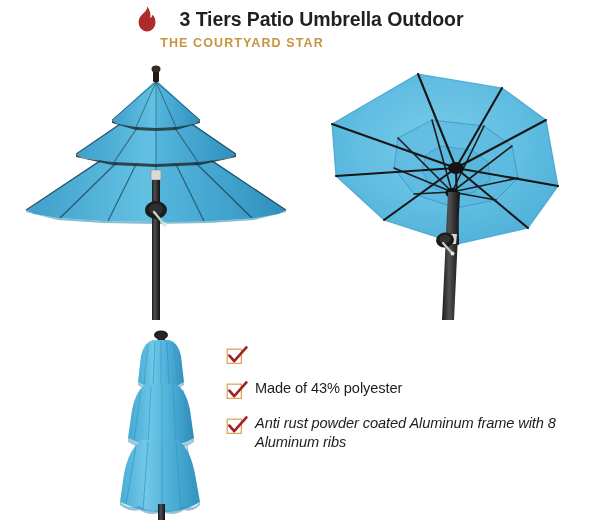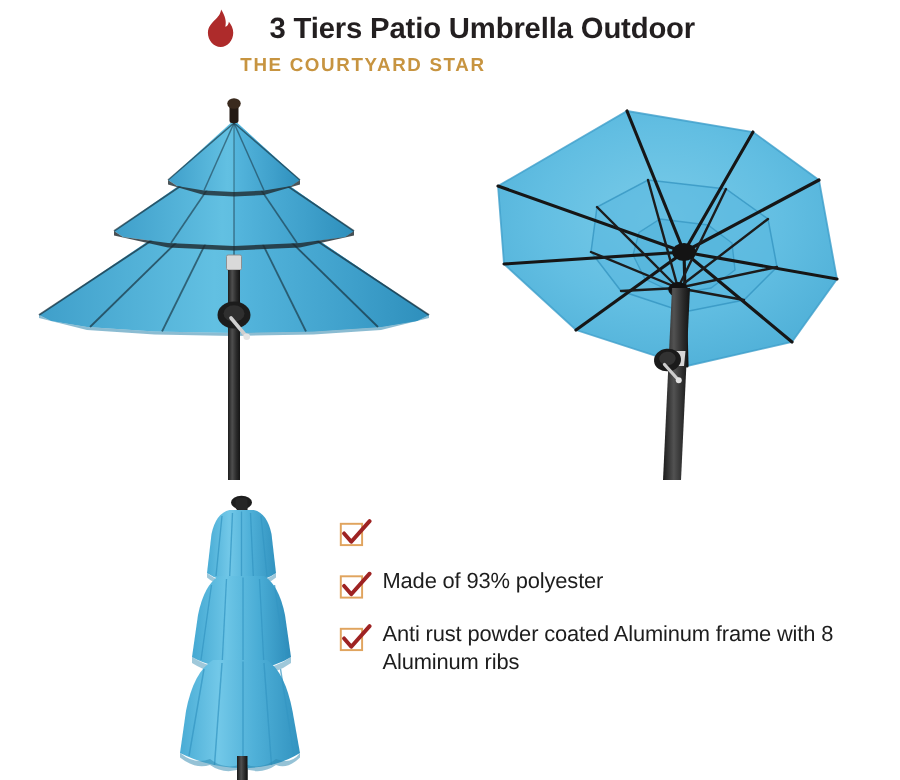--- a/index.html
+++ b/index.html
@@ -88,21 +88,21 @@
     position: absolute;
     left: 226px;
     top: 344px;
     width: 372px;
   }
   .feature-item {
     display: flex;
     align-items: flex-start;
     margin-bottom: 14px;
   }
-  .feature-item:last-child { margin-bottom: 14px; }
+  .feature-item:last-child { margin-bottom: 14px; font-style: italic; }
   .check-icon {
     width: 22px;
     height: 19px;
     flex: 0 0 auto;
     margin-top: 2px;
     margin-right: 7px;
     display: block;
   }
   .feature-text {
     font-size: 14.6px;
@@ -343,21 +343,21 @@
         <rect x="1.2" y="3.2" width="14.2" height="14.2" fill="#ffffff" stroke="#e0a45e" stroke-width="1.3"></rect>
         <path d="M3.4 9.6 L8.2 15.2 L20.4 1.4" fill="none" stroke="#9e2323" stroke-width="2.6" stroke-linecap="round" stroke-linejoin="round"></path>
       </svg>
     </div>
 
     <div class="feature-item">
       <svg class="check-icon" viewBox="0 0 22 19">
         <rect x="1.2" y="3.2" width="14.2" height="14.2" fill="#ffffff" stroke="#e0a45e" stroke-width="1.3"></rect>
         <path d="M3.4 9.6 L8.2 15.2 L20.4 1.4" fill="none" stroke="#9e2323" stroke-width="2.6" stroke-linecap="round" stroke-linejoin="round"></path>
       </svg>
-      <span class="feature-text">Made of 93% polyester</span>
+      <span class="feature-text">Made of 43% polyester</span>
     </div>
 
 
     <div class="feature-item">
       <svg class="check-icon" viewBox="0 0 22 19">
         <rect x="1.2" y="3.2" width="14.2" height="14.2" fill="#ffffff" stroke="#e0a45e" stroke-width="1.3"></rect>
         <path d="M3.4 9.6 L8.2 15.2 L20.4 1.4" fill="none" stroke="#9e2323" stroke-width="2.6" stroke-linecap="round" stroke-linejoin="round"></path>
       </svg>
       <span class="feature-text">Anti rust powder coated Aluminum frame with 8 Aluminum ribs</span>
     </div>

